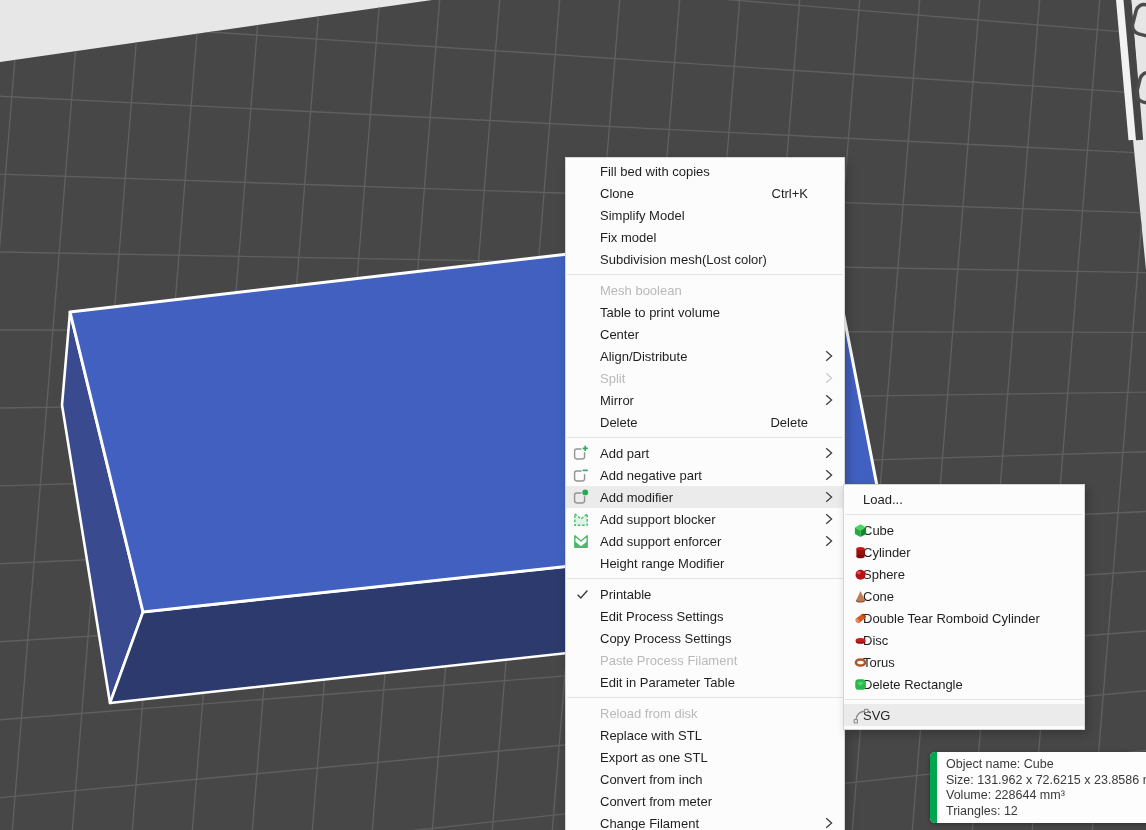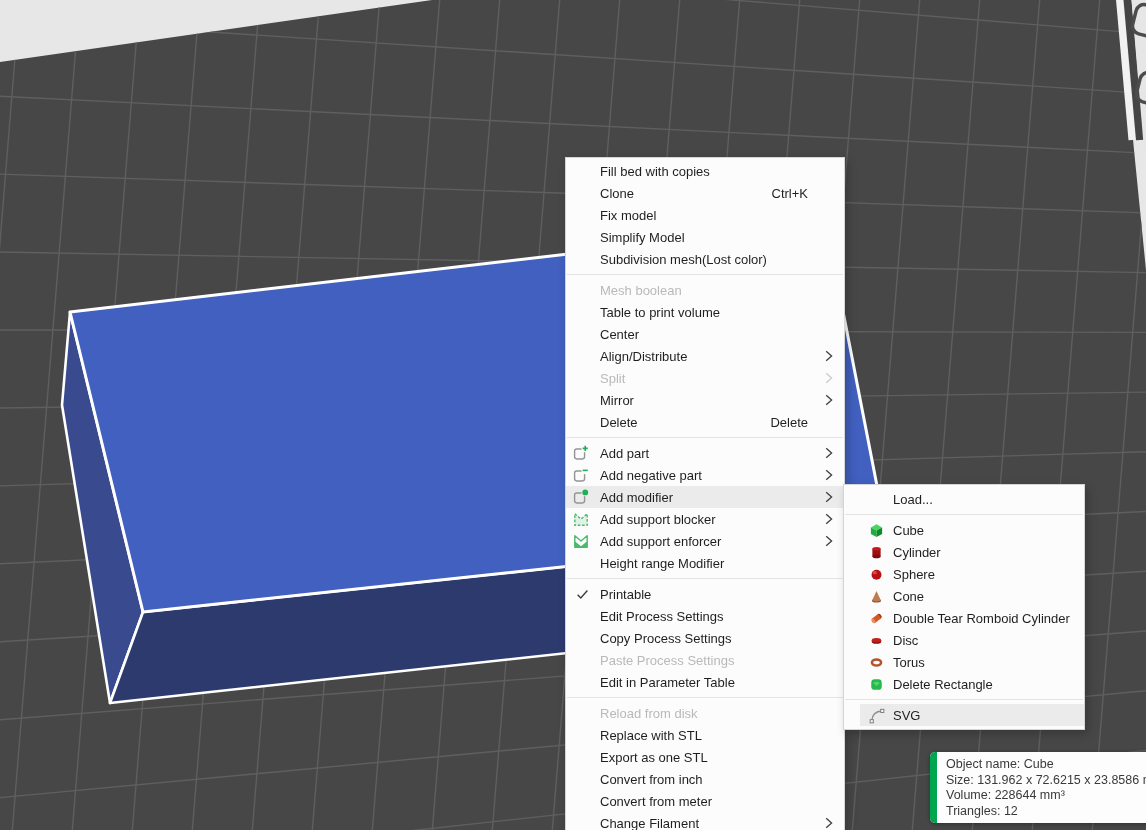--- a/index.html
+++ b/index.html
@@ -17,21 +17,21 @@
     padding:2px 0 6px; box-sizing:border-box;
   }
   #context-menu { left:565px; top:157px; width:280px; }
   #add-modifier-submenu { left:843px; top:484px; width:242px; padding-top:3px; padding-bottom:3px; }
 
   .menu-row {
     position:relative; height:22px; display:flex; align-items:center;
     padding-left:34px; font-size:13px; color:#1f1f1f; white-space:nowrap;
     cursor:default;
   }
-  #add-modifier-submenu .menu-row { padding-left:33px;margin-left:16px; }
+  #add-modifier-submenu .menu-row { padding-left:19px; }
   .menu-row.highlighted { background:#ebebeb; }
   .menu-row.disabled { color:#b9b9b9; }
   .menu-row.disabled .mi-arrow path { stroke:#cbcbcb; }
 
   .mi-icon  { position:absolute; left:7px;  top:3px; width:16px; height:16px; }
   #add-modifier-submenu .mi-icon { left:9px; top:3.5px; }
   .mi-check { position:absolute; left:9px;  top:4px; width:15px; height:15px; }
   .mi-label { display:inline-block; }
   .mi-shortcut { margin-left:auto; padding-right:36px; font-size:13px; }
   .mi-arrow { position:absolute; right:11px; top:5px; width:8px; height:12px; }
@@ -118,24 +118,24 @@
 
   <div class="menu" id="context-menu">
       <div class="menu-row">
         <span class="mi-label">Fill bed with copies</span>
       </div>
       <div class="menu-row">
         <span class="mi-label">Clone</span>
         <span class="mi-shortcut">Ctrl+K</span>
       </div>
       <div class="menu-row">
+        <span class="mi-label">Simplify Model</span>
+      </div>
+      <div class="menu-row">
         <span class="mi-label">Fix model</span>
-      </div>
-      <div class="menu-row">
-        <span class="mi-label">Simplify Model</span>
       </div>
       <div class="menu-row">
         <span class="mi-label">Subdivision mesh(Lost color)</span>
       </div>
       <div class="menu-sep"></div>
       <div class="menu-row disabled">
         <span class="mi-label">Mesh boolean</span>
       </div>
       <div class="menu-row">
         <span class="mi-label">Table to print volume</span>
@@ -228,21 +228,21 @@
           </svg></span>
         <span class="mi-label">Printable</span>
       </div>
       <div class="menu-row">
         <span class="mi-label">Edit Process Settings</span>
       </div>
       <div class="menu-row">
         <span class="mi-label">Copy Process Settings</span>
       </div>
       <div class="menu-row disabled">
-        <span class="mi-label">Paste Process Settings</span>
+        <span class="mi-label">Paste Process Filament</span>
       </div>
       <div class="menu-row">
         <span class="mi-label">Edit in Parameter Table</span>
       </div>
       <div class="menu-sep"></div>
       <div class="menu-row disabled">
         <span class="mi-label">Reload from disk</span>
       </div>
       <div class="menu-row">
         <span class="mi-label">Replace with STL</span>

